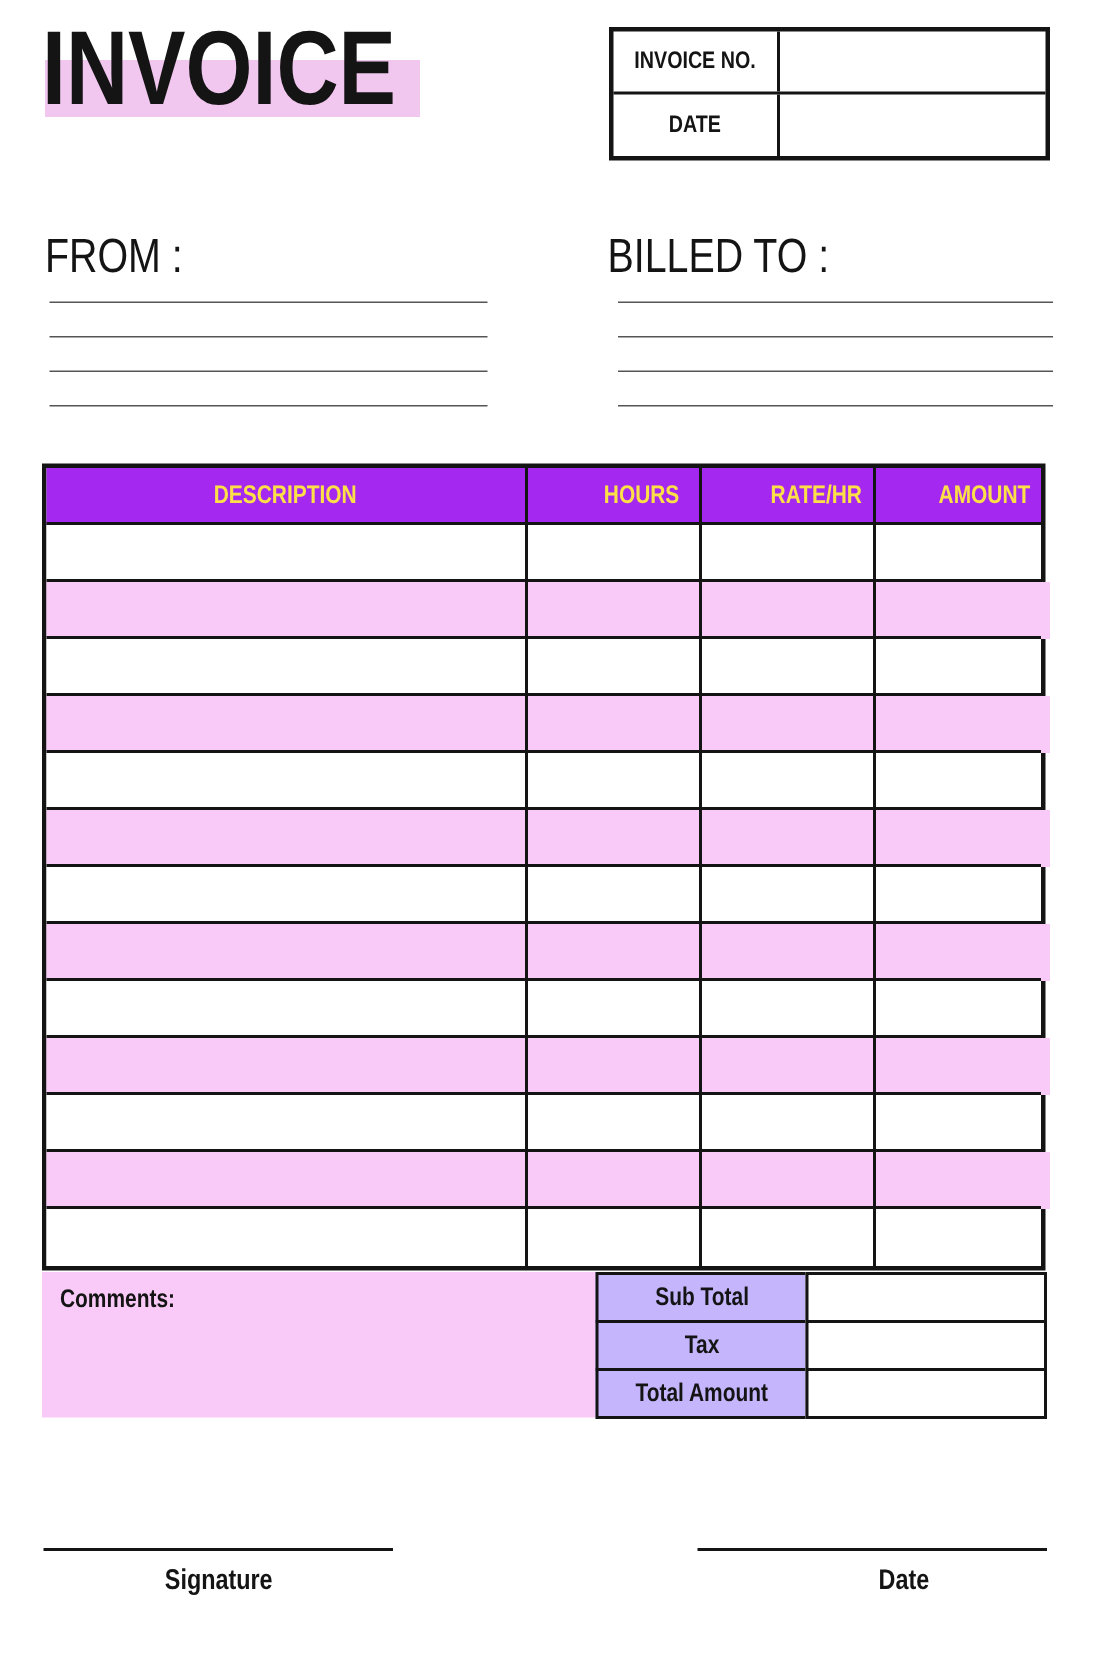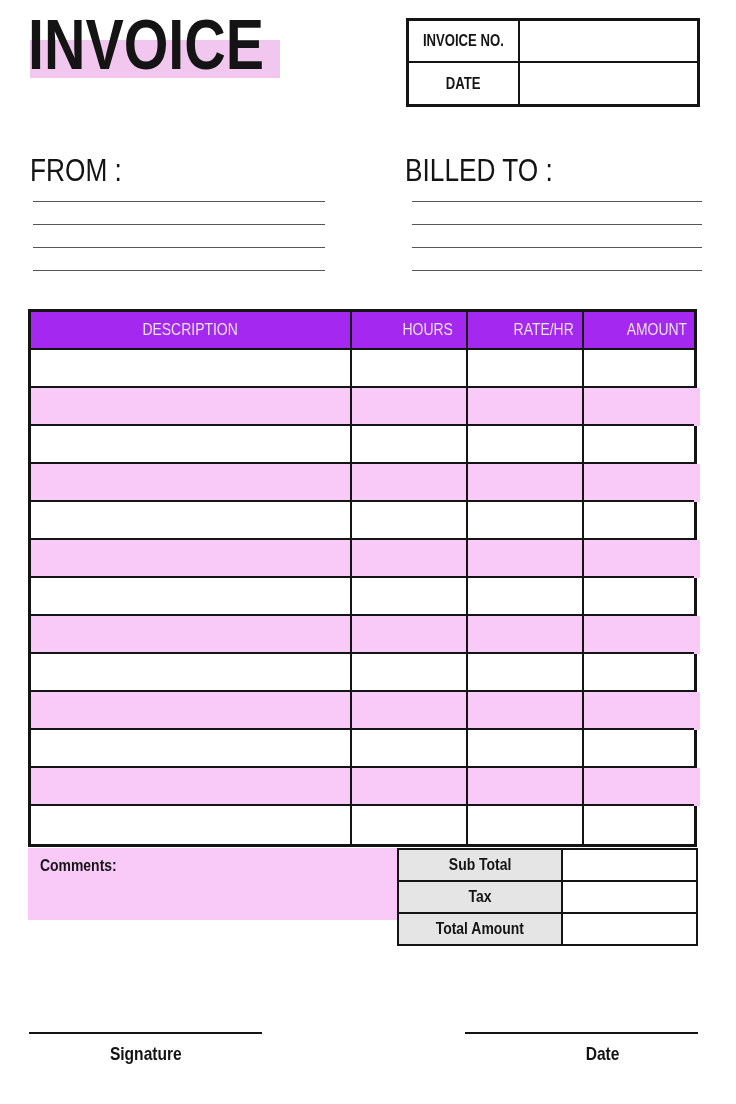--- a/index.html
+++ b/index.html
@@ -37,33 +37,33 @@
   .write-lines{position:absolute;top:179px;}
   .write-lines.from{left:33px;width:292px;}
   .write-lines.billed{left:412px;width:290px;}
   .write-line{height:23px;border-bottom:1.5px solid var(--line-gray);}
 
   
   .inv-table{position:absolute;left:28px;top:309px;width:669px;border:3px solid var(--ink);}
   .t-row{display:flex;height:38px;border-bottom:2px solid var(--ink);background:#fff;}
   .t-row:last-child{border-bottom:none;}
   .t-row.alt{background:var(--row-pink);box-shadow:6px 0 0 0 var(--row-pink);}
-  .t-head{background:var(--header-purple);color:#e5e5e5;font-weight:400;font-size:17px;}
+  .t-head{background:var(--header-purple);color:#fde047;font-weight:700;font-size:17px;}
   .c{height:100%;}
   .c-desc{width:321px;border-right:2px solid var(--ink);}
   .c-hours,.c-rate{width:116px;border-right:2px solid var(--ink);padding-left:38px;}
   .c-amount{flex:1;margin-left:35px;}
   .t-head .c{display:flex;align-items:center;justify-content:center;border-right-color:var(--ink);}
 
   
-  .comments{position:absolute;left:28px;top:848px;width:369px;height:72px;background:var(--row-pink);padding:8px 12px;font-size:17px;font-weight:600;}
+  .comments{position:absolute;left:28px;top:848px;width:369px;height:97px;background:var(--row-pink);padding:8px 12px;font-size:17px;font-weight:600;}
   .totals{position:absolute;left:397px;top:848px;width:301px;}
   .tot-row{display:flex;}
   .tot-row.r2,.tot-row.r3{margin-top:-2px;}
-  .tot-label{width:166px;height:34px;border:2px solid var(--ink);display:flex;align-items:center;justify-content:center;font-size:17px;font-weight:600;background:#e5e5e5;}
+  .tot-label{width:142px;height:34px;border:2px solid var(--ink);display:flex;align-items:center;justify-content:center;font-size:17px;font-weight:600;background:#c4b5fd;}
   .tot-value{flex:1;height:34px;border:2px solid var(--ink);margin-left:-2px;background:#fff;}
 
   
   .sig-line{position:absolute;top:1032px;height:0;border-top:2.5px solid var(--ink);width:233px;}
   .sig-line.left{left:29px;}
   .sig-line.right{left:465px;}
   .sig-label{position:absolute;top:1043px;width:233px;text-align:center;font-size:19px;font-weight:600;}
   .sig-label.left{left:29px;}
   .sig-label.right{left:486px;}
 </style>

